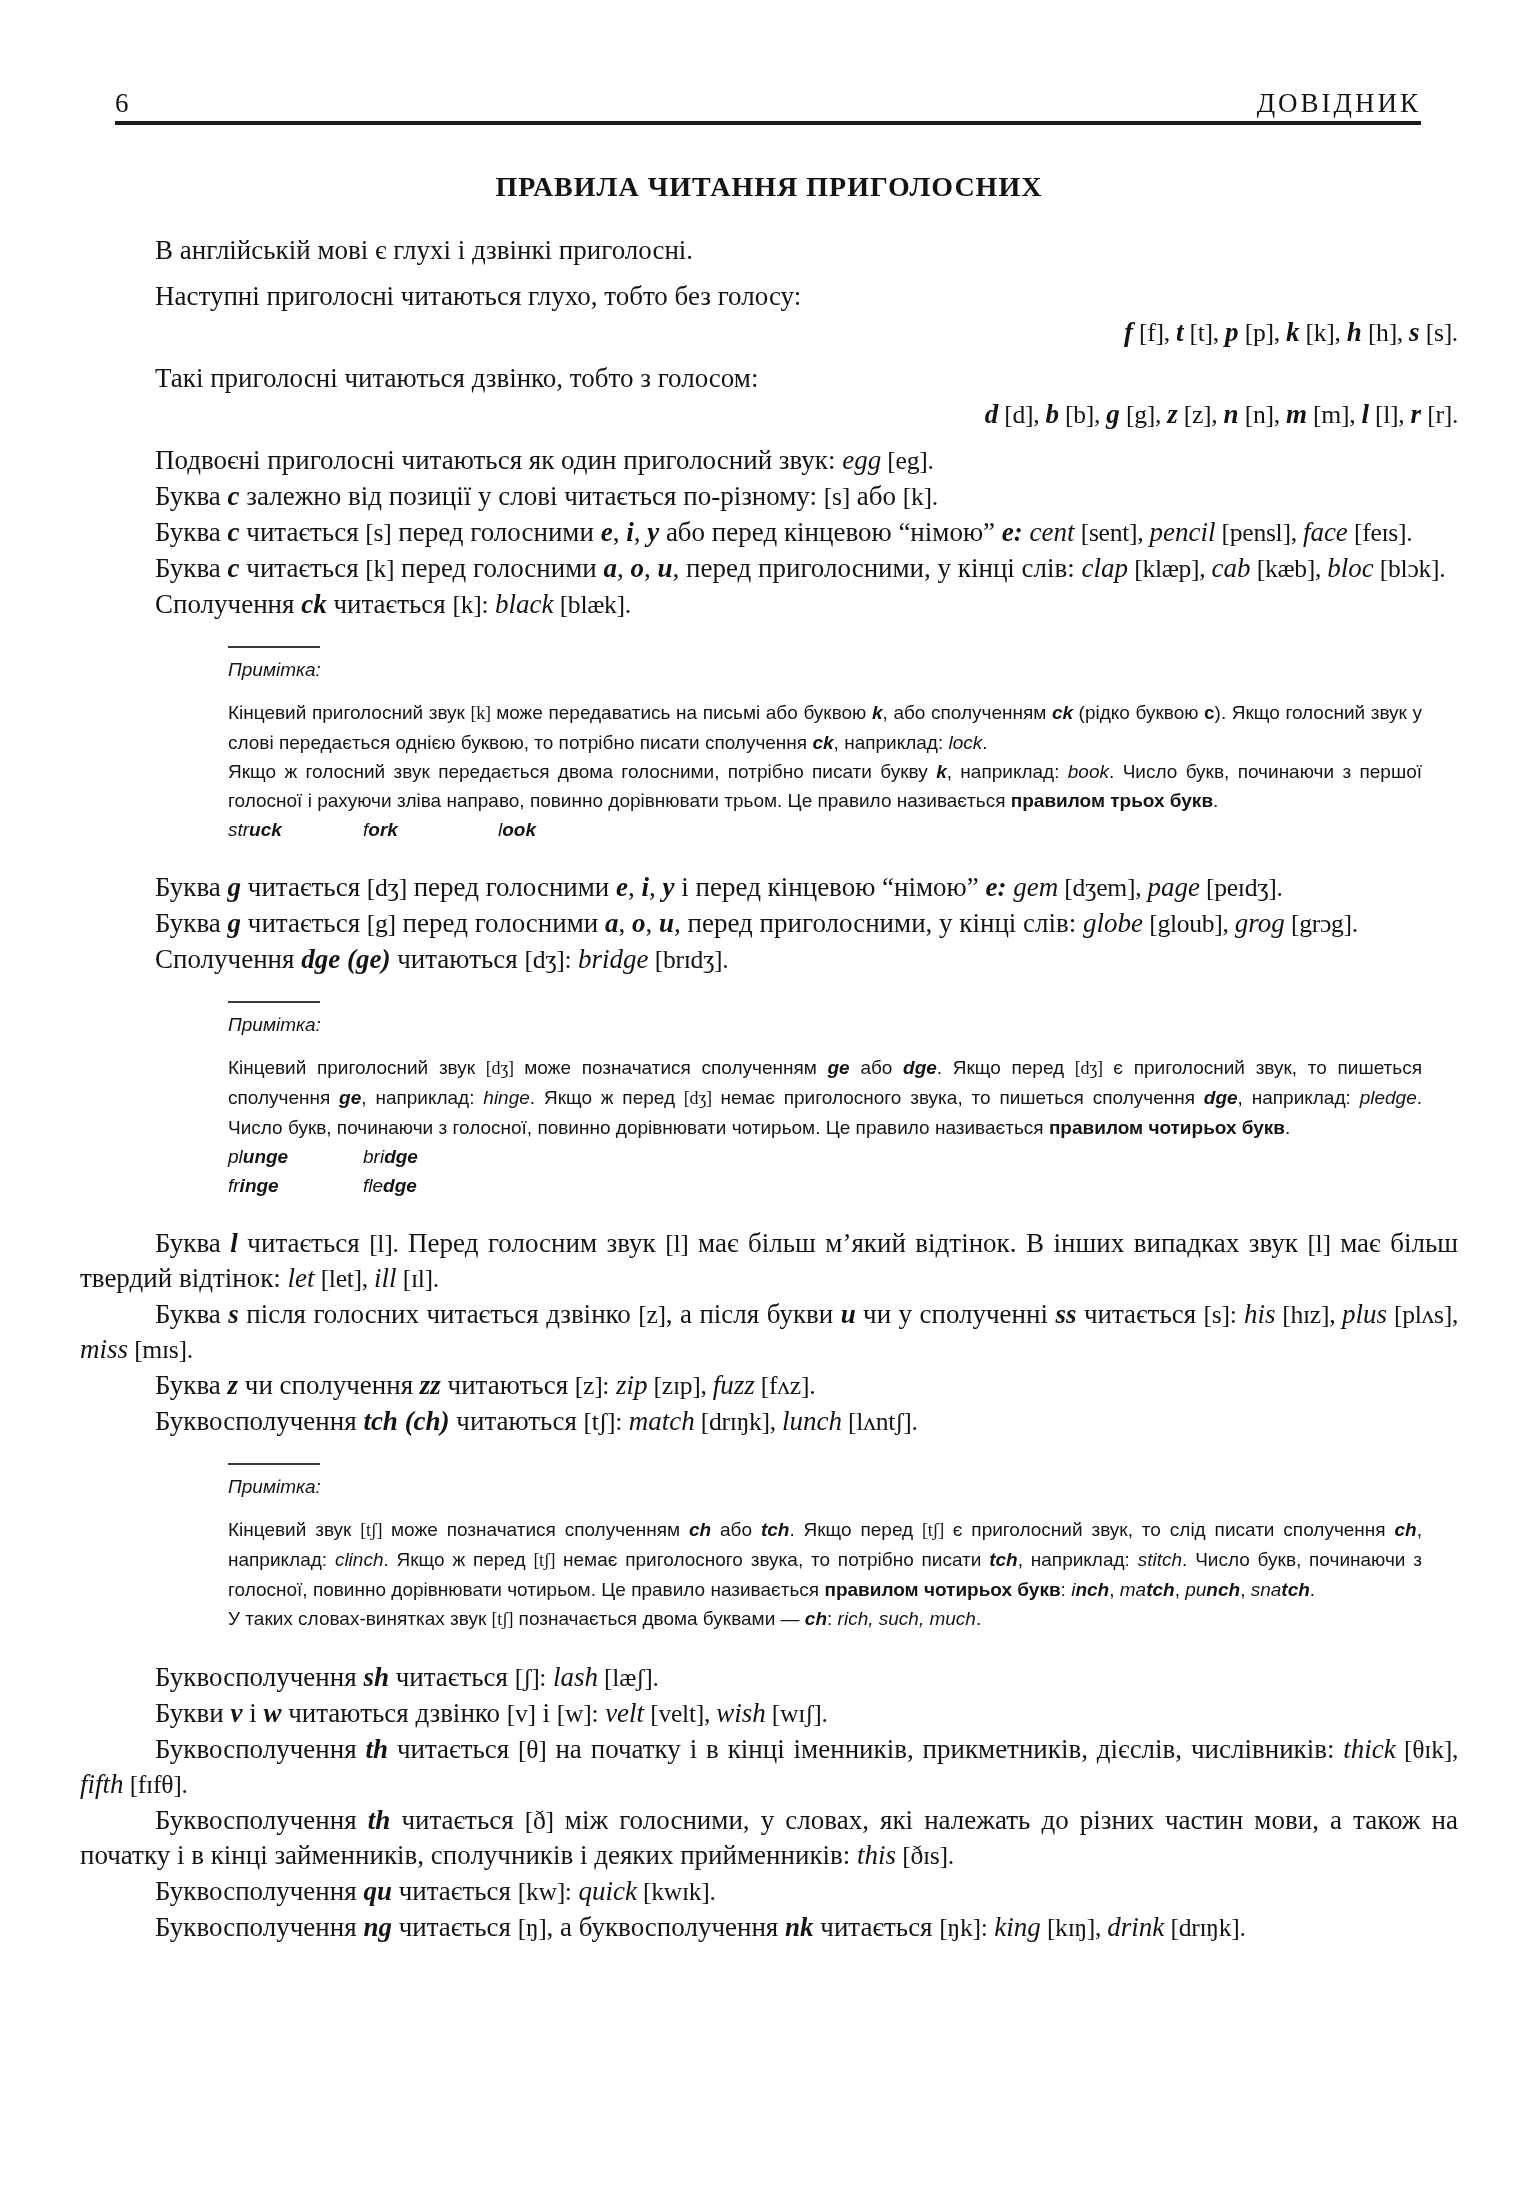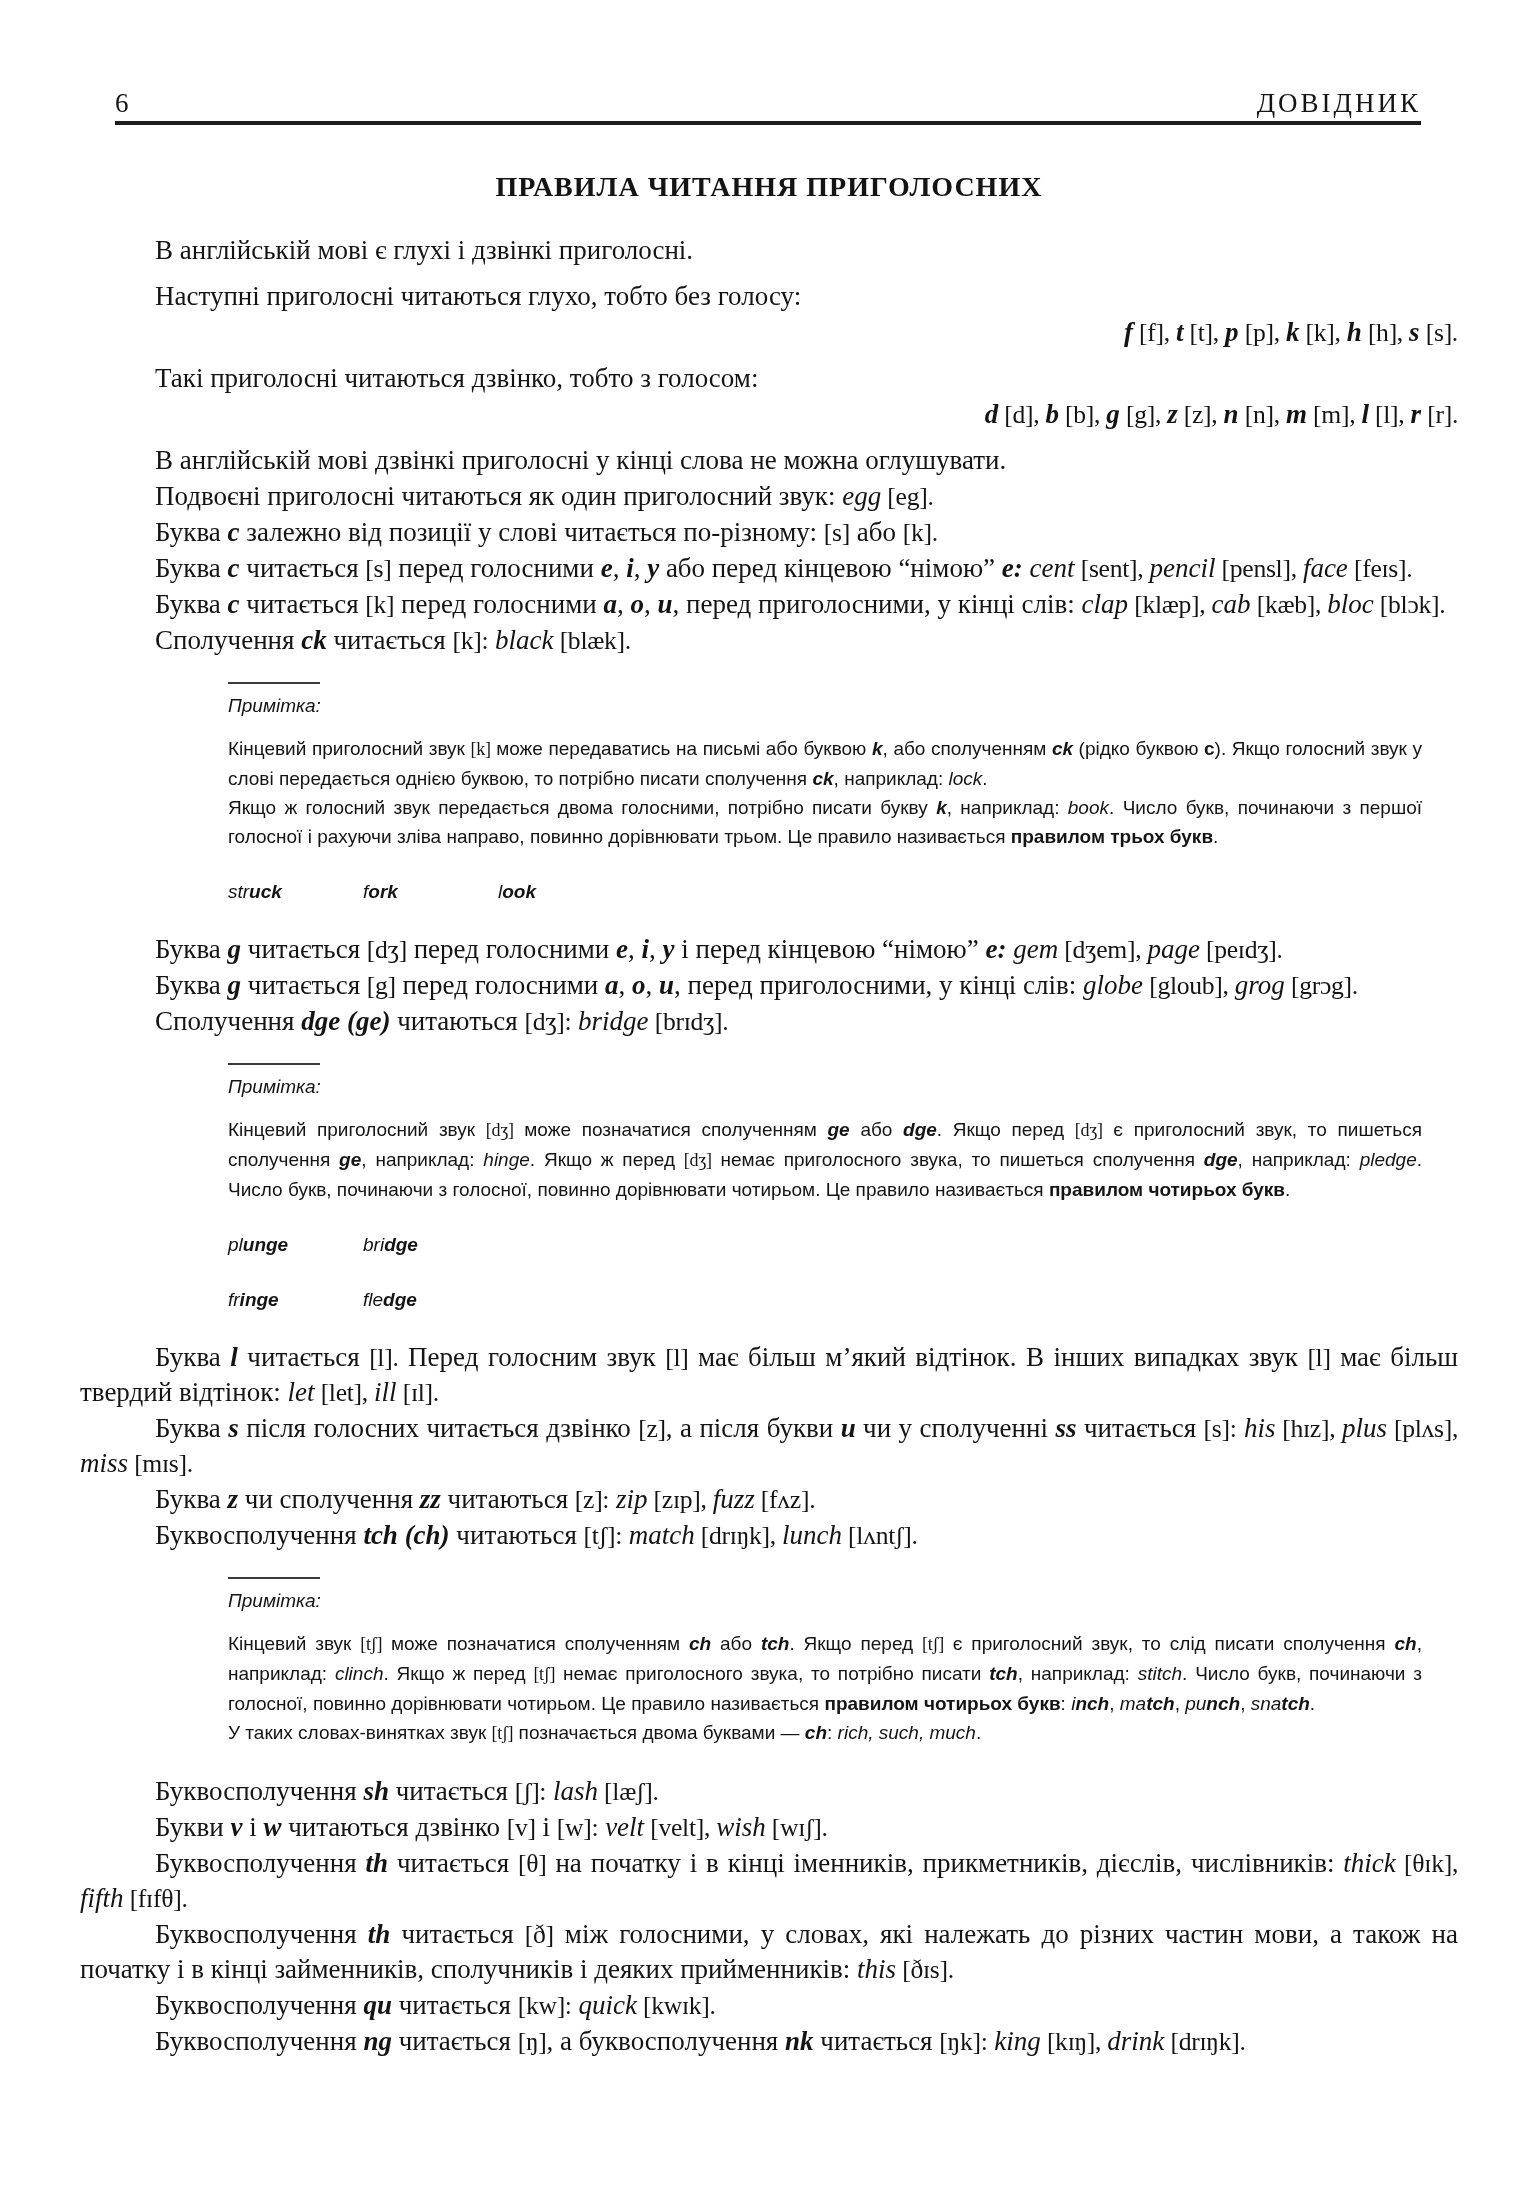--- a/index.html
+++ b/index.html
@@ -19,21 +19,21 @@
   .body-para{margin:0 0 1px 0;text-indent:75px;text-align:justify;}
   .body-para.gap{margin-bottom:11px;}
   .sounds-line{margin:0 0 1px 220px;text-align:right;}
   .sounds-line.gap{margin-bottom:11px;}
   .note{margin:24px 36px 26px 148px;font-family:"Liberation Sans","DejaVu Sans",sans-serif;
         font-size:19px;line-height:29px;}
   .note-rule{width:92px;border-top:2px solid #3a3a3a;margin:0 0 7px 0;}
   .note-label{font-style:italic;margin:0 0 14px 0;}
   .note-para{margin:0;text-align:justify;}
   .ex-row{margin:0;}
-  .ex-cell{display:inline-block;min-width:135px;font-style:italic;margin-top:26px;}
+  .ex-cell{display:inline-block;min-width:135px;font-style:italic;}
   .seg-r{}
   .seg-b{font-weight:bold;}
   .seg-i{font-style:italic;}
   .seg-bi{font-weight:bold;font-style:italic;}
   .seg-p{font-family:"Liberation Serif","DejaVu Serif",serif;font-size:0.95em;letter-spacing:-0.3px;}
 </style>
 </head>
 <body>
 
 <div class="page">
@@ -42,21 +42,20 @@
     <span class="hdrtitle">ДОВІДНИК</span>
   </div>
   <div class="hdr-rule"></div>
   <h1 class="doc-title">ПРАВИЛА ЧИТАННЯ ПРИГОЛОСНИХ</h1>
   <div class="content" id="content">
       <p class="body-para gap"><span class="seg-r">В англійській мові є глухі і дзвінкі приголосні.</span></p>
       <p class="body-para"><span class="seg-r">Наступні приголосні читаються глухо, тобто без голосу:</span></p>
       <p class="sounds-line gap"><span class="seg-bi">f</span><span class="seg-p"> [f], </span><span class="seg-bi">t</span><span class="seg-p"> [t], </span><span class="seg-bi">p</span><span class="seg-p"> [p], </span><span class="seg-bi">k</span><span class="seg-p"> [k], </span><span class="seg-bi">h</span><span class="seg-p"> [h], </span><span class="seg-bi">s</span><span class="seg-p"> [s].</span></p>
       <p class="body-para"><span class="seg-r">Такі приголосні  читаються дзвінко, тобто з голосом:</span></p>
       <p class="sounds-line gap"><span class="seg-bi">d</span><span class="seg-p"> [d], </span><span class="seg-bi">b</span><span class="seg-p"> [b], </span><span class="seg-bi">g</span><span class="seg-p"> [g], </span><span class="seg-bi">z</span><span class="seg-p"> [z], </span><span class="seg-bi">n</span><span class="seg-p"> [n], </span><span class="seg-bi">m</span><span class="seg-p"> [m], </span><span class="seg-bi">l</span><span class="seg-p"> [l], </span><span class="seg-bi">r</span><span class="seg-p"> [r].</span></p>
-      <p class="body-para"><span class="seg-r">В англійській мові дзвінкі приголосні у кінці слова не можна оглушувати.</span></p>
       <p class="body-para"><span class="seg-r">Подвоєні приголосні читаються як один приголосний звук: </span><span class="seg-i">egg</span><span class="seg-p"> [eg].</span></p>
       <p class="body-para"><span class="seg-r">Буква </span><span class="seg-bi">c</span><span class="seg-r"> залежно від позиції у слові читається по-різному: </span><span class="seg-p">[s]</span><span class="seg-r"> або </span><span class="seg-p">[k].</span></p>
       <p class="body-para"><span class="seg-r">Буква </span><span class="seg-bi">c</span><span class="seg-r"> читається </span><span class="seg-p">[s]</span><span class="seg-r"> перед голосними </span><span class="seg-bi">e</span><span class="seg-r">, </span><span class="seg-bi">i</span><span class="seg-r">, </span><span class="seg-bi">y</span><span class="seg-r"> або перед кінцевою “німою” </span><span class="seg-bi">e:</span><span class="seg-r"> </span><span class="seg-i">cent</span><span class="seg-p"> [sent], </span><span class="seg-i">pencil</span><span class="seg-p"> [pensl], </span><span class="seg-i">face</span><span class="seg-p"> [feɪs].</span></p>
       <p class="body-para"><span class="seg-r">Буква </span><span class="seg-bi">c</span><span class="seg-r"> читається </span><span class="seg-p">[k]</span><span class="seg-r"> перед голосними </span><span class="seg-bi">a</span><span class="seg-r">, </span><span class="seg-bi">o</span><span class="seg-r">, </span><span class="seg-bi">u</span><span class="seg-r">, перед приголосними, у кінці слів: </span><span class="seg-i">clap</span><span class="seg-p"> [klæp], </span><span class="seg-i">cab</span><span class="seg-p"> [kæb], </span><span class="seg-i">bloc</span><span class="seg-p"> [blɔk].</span></p>
       <p class="body-para"><span class="seg-r">Сполучення </span><span class="seg-bi">ck</span><span class="seg-r"> читається </span><span class="seg-p">[k]:</span><span class="seg-r"> </span><span class="seg-i">black</span><span class="seg-p"> [blæk].</span></p>
       <div class="note">
         <div class="note-rule"></div>
         <div class="note-label">Примітка:</div>
         <p class="note-para"><span class="seg-r">Кінцевий приголосний звук </span><span class="seg-p">[k]</span><span class="seg-r"> може передаватись на письмі або буквою </span><span class="seg-bi">k</span><span class="seg-r">, або сполученням </span><span class="seg-bi">ck</span><span class="seg-r"> (рідко буквою </span><span class="seg-b">c</span><span class="seg-r">). Якщо голосний звук у слові передається однією буквою, то потрібно писати сполучення </span><span class="seg-bi">ck</span><span class="seg-r">, наприклад: </span><span class="seg-i">lock</span><span class="seg-r">.</span></p>
         <p class="note-para"><span class="seg-r">Якщо ж голосний звук передається двома голосними, потрібно писати букву </span><span class="seg-bi">k</span><span class="seg-r">, наприклад: </span><span class="seg-i">book</span><span class="seg-r">. Число букв, починаючи з першої голосної і рахуючи зліва направо, повинно дорівнювати трьом. Це правило називається </span><span class="seg-b">правилом трьох букв</span><span class="seg-r">.</span></p>

